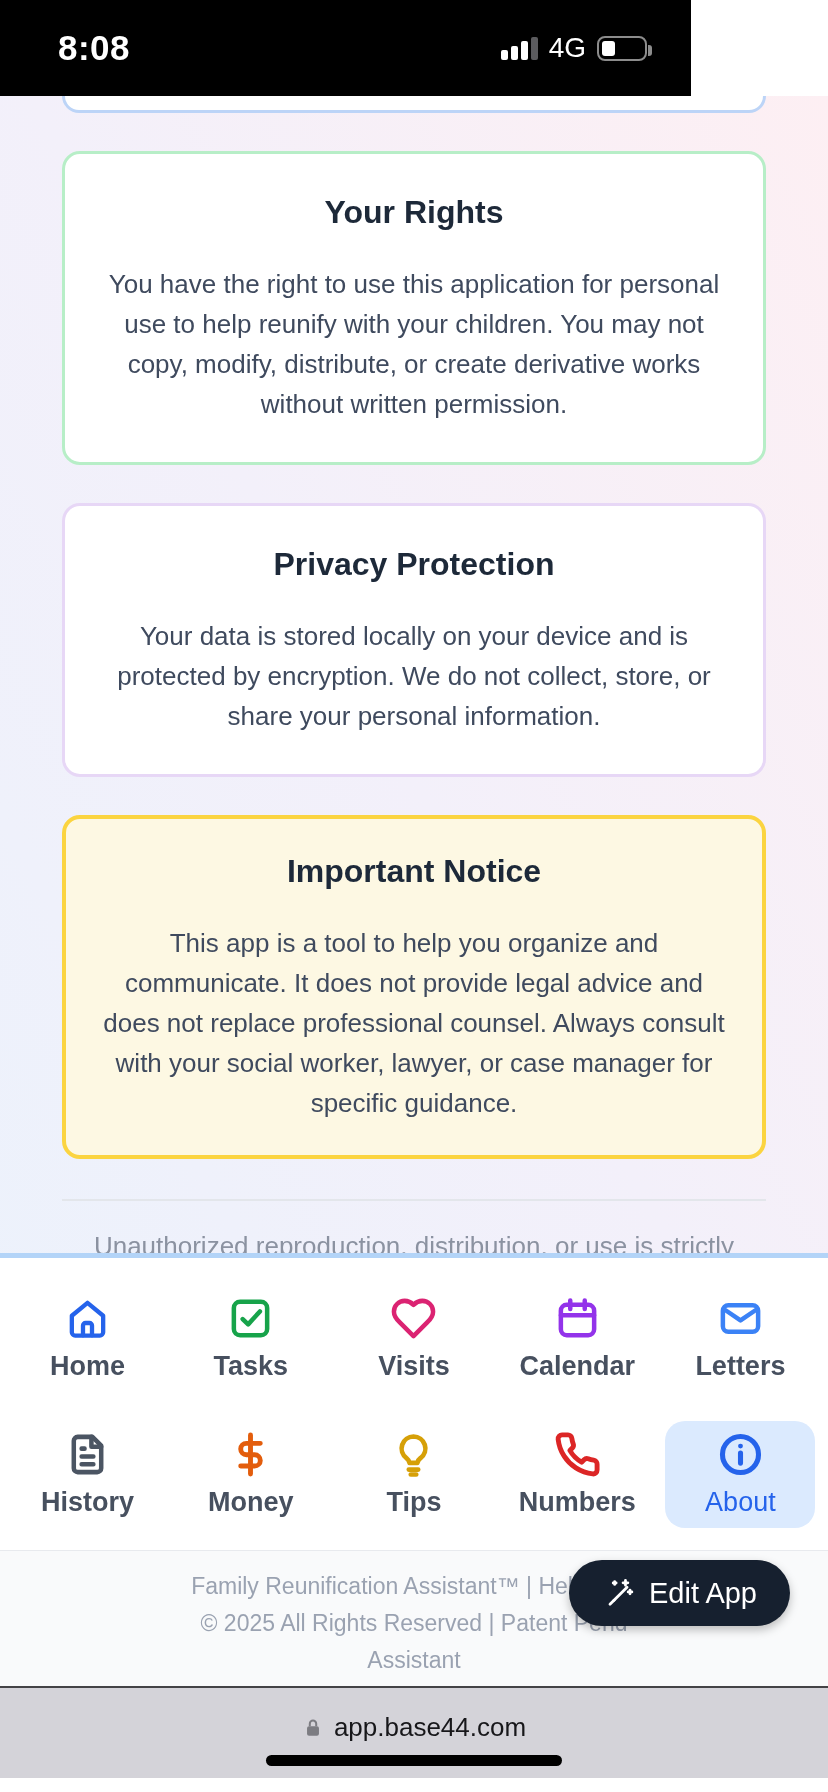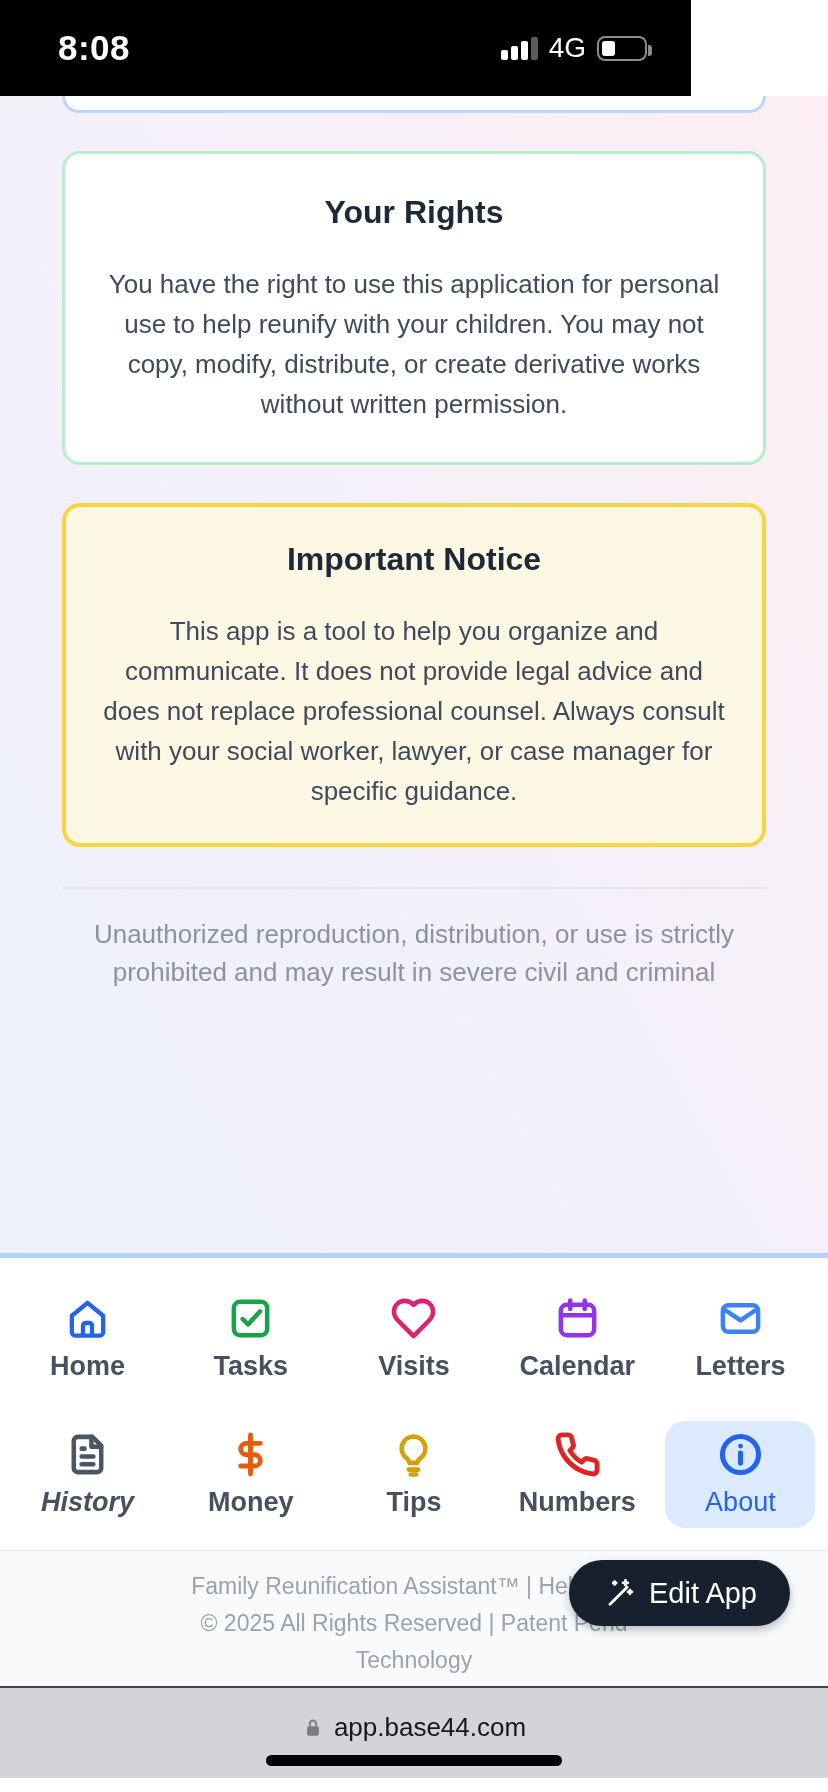--- a/index.html
+++ b/index.html
@@ -126,20 +126,24 @@
 
   <div class="viewport">
 
     <div class="partial-card"></div>
 
     <section class="card" style="border-color: rgb(183, 238, 199); background-color: rgb(255, 255, 255);">
       <h2>Your Rights</h2>
       <p>You have the right to use this application for personal use to help reunify with your children. You may not copy, modify, distribute, or create derivative works without written permission.</p>
     </section>
 
+    <section class="card" style="border-color: rgb(231, 215, 246); background-color: rgb(255, 255, 255);">
+      <h2>Privacy Protection</h2>
+      <p>Your data is stored locally on your device and is protected by encryption. We do not collect, store, or share your personal information.</p>
+    </section>
 
     <section class="card notice" id="notice-card" style="border-color: rgb(251, 212, 64); background-color: rgb(253, 248, 227);">
       <h2>Important Notice</h2>
       <p>This app is a tool to help you organize and communicate. It does not provide legal advice and does not replace professional counsel. Always consult with your social worker, lawyer, or case manager for specific guidance.</p>
     </section>
 
     <div class="hr"></div>
 
     <p class="disclaimer">Unauthorized reproduction, distribution, or use is strictly prohibited and may result in severe civil and criminal</p>
   </div>
@@ -178,21 +182,21 @@
     </div>
 
     <div class="navitem" style="color: rgb(59, 130, 246);">
       <svg width="47" height="47" viewBox="0 0 24 24" fill="none" stroke="currentColor" stroke-width="2.3" stroke-linecap="round" stroke-linejoin="round">
           <rect x="3" y="5.2" width="18" height="13.6" rx="2.8"></rect>
           <path d="m3.8 7.4 8.2 5.6 8.2-5.6"></path>
         </svg>
       <span class="nav-label">Letters</span>
     </div>
 
-    <div class="navitem" style="color: rgb(75, 85, 99); font-style: italic;">
+    <div class="navitem" style="color: rgb(75, 85, 99);">
       <svg width="47" height="47" viewBox="0 0 24 24" fill="none" stroke="currentColor" stroke-width="2.3" stroke-linecap="round" stroke-linejoin="round">
           <path d="M14.5 3H7a2 2 0 0 0-2 2v14a2 2 0 0 0 2 2h10a2 2 0 0 0 2-2V7.5Z"></path>
           <path d="M14 3v5h5"></path>
           <path d="M9 13h6M9 17h6M9 9h1.5"></path>
         </svg>
       <span class="nav-label">History</span>
     </div>
 
     <div class="navitem" style="color: rgb(227, 93, 12);">
       <svg width="47" height="47" viewBox="0 0 24 24" fill="none" stroke="currentColor" stroke-width="2.5" stroke-linecap="round" stroke-linejoin="round">
@@ -223,21 +227,21 @@
           <path d="M12 11.2v5.2"></path>
           <circle cx="12" cy="7.7" r="1.25" fill="#2563eb" stroke="none"></circle>
         </svg>
       <span class="nav-label">About</span>
     </div>
   </nav>
 
   <div class="footer">
     <div>Family Reunification Assistant™ | Helping F</div>
     <div>© 2025 All Rights Reserved | Patent Pend</div>
-    <div>Technology</div>
+    <div>Assistant</div>
   </div>
 
   <button class="edit-app" style="background-color: rgb(22, 32, 47);">
     <svg width="32" height="32" viewBox="0 0 24 24" fill="none" stroke="#fff" stroke-width="2.1" stroke-linecap="round" stroke-linejoin="round">
         <path d="m6 20.5 12.8-12.8"></path>
         <path d="M17.6 2.6v3.6M15.8 4.4h3.6"></path>
         <path d="M21 9.8v2.8M19.6 11.2h2.8"></path>
         <path d="M9.5 3.4v2.2M8.4 4.5h2.2"></path>
         <path d="M9 17.5h.01"></path>
       </svg>

